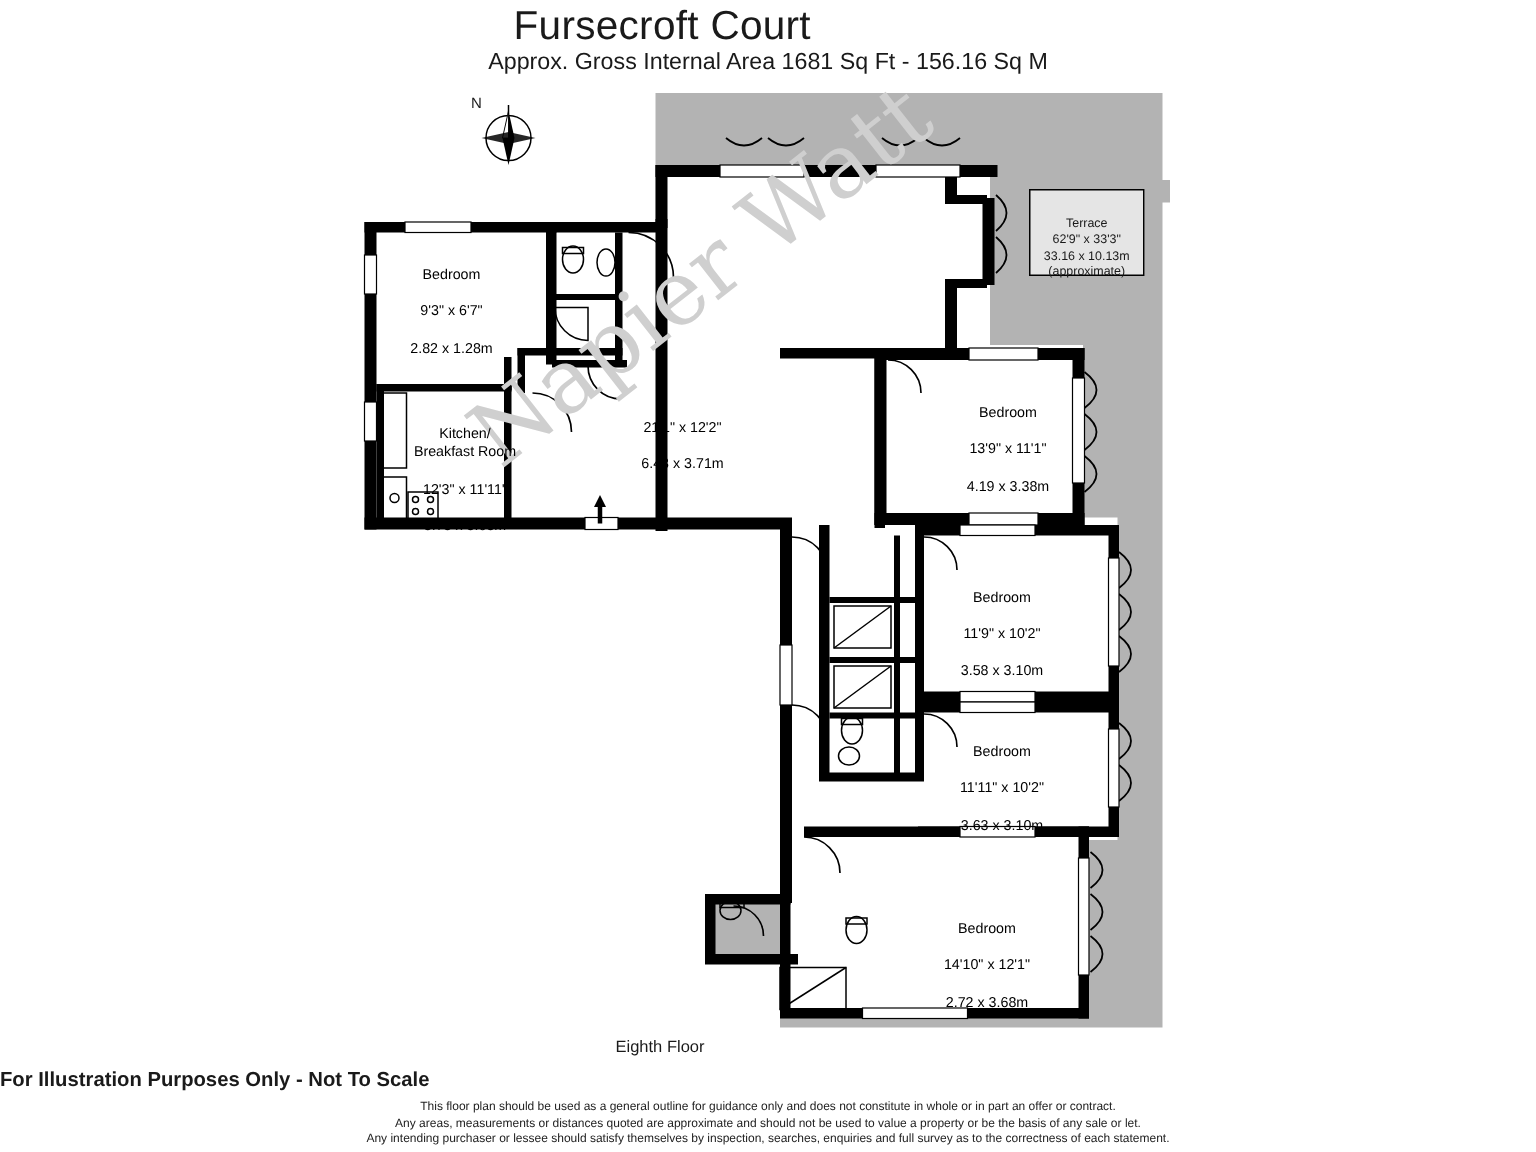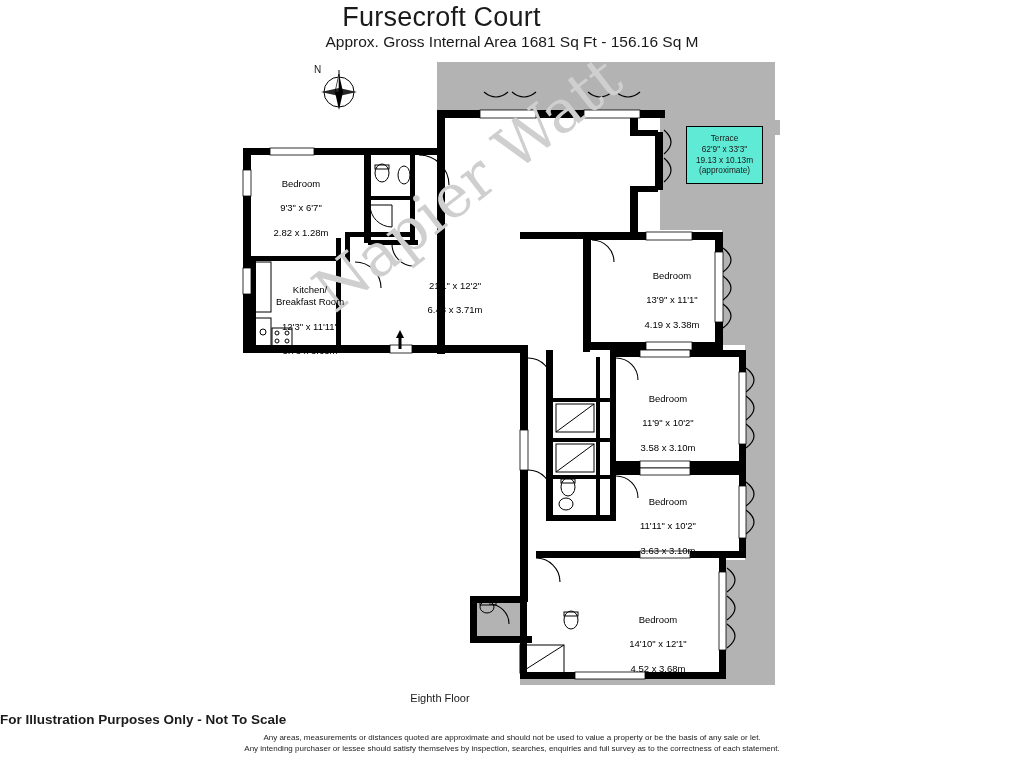--- a/index.html
+++ b/index.html
@@ -86,27 +86,27 @@
   .room-label .rl-name { display: block; }
   .room-label .rl-dim { display: block; }
 
   
   .terrace-box {
     position: absolute;
     left: 686px;
     top: 126px;
     width: 77px;
     height: 58px;
-    background: #5eead4;
+    background: #e5e5e5;
     border: 1px solid #000;
     box-sizing: border-box;
     text-align: center;
     font-size: 8.3px;
     line-height: 1.3;
-    padding-top: 6px;
+    padding-top: 16px;
   }
 
   
   .watermark {
     position: absolute;
     left: 300px;
     top: 270px;
     width: 420px;
     font-size: 60px;
     color: #cfcfcf;
@@ -326,21 +326,21 @@
       <polygon points="9,26 27,22 45,26 27,30" fill="#000000" opacity="0.85"></polygon>
       <line x1="27" y1="4" x2="27" y2="10" stroke="#000" stroke-width="1"></line>
     </svg>
   </div>
 
   <div class="watermark">Napier Watt</div>
 
   <div class="terrace-box">
     <span>Terrace</span><br>
     <span>62'9" x 33'3"</span><br>
-    <span>19.13 x 10.13m</span><br>
+    <span>33.16 x 10.13m</span><br>
     <span>(approximate)</span>
   </div>
 
   <div class="room-label" style="left:246px; top:166px; width:110px;">
     <span class="rl-name">Bedroom</span>
     <span class="rl-dim">9'3" x 6'7"</span>
     <span class="rl-dim">2.82 x 1.28m</span>
   </div>
 
 
@@ -370,23 +370,24 @@
 
   <div class="room-label" style="left:613px; top:484px; width:110px;">
     <span class="rl-name">Bedroom</span>
     <span class="rl-dim">11'11" x 10'2"</span>
     <span class="rl-dim">3.63 x 3.10m</span>
   </div>
 
   <div class="room-label" style="left:603px; top:602px; width:110px;">
     <span class="rl-name">Bedroom</span>
     <span class="rl-dim">14'10" x 12'1"</span>
-    <span class="rl-dim">4.52 x 3.68m</span>
+    <span class="rl-dim">2.72 x 3.68m</span>
   </div>
 
   <div class="floor-label">Eighth Floor</div>
   <div class="illustration-note">For Illustration Purposes Only - Not To Scale</div>
   <div class="disclaimer">
+    <div>This floor plan should be used as a general outline for guidance only and does not constitute in whole or in part an offer or contract.</div>
     <div>Any areas, measurements or distances quoted are approximate and should not be used to value a property or be the basis of any sale or let.</div>
     <div>Any intending purchaser or lessee should satisfy themselves by inspection, searches, enquiries and full survey as to the correctness of each statement.</div>
   </div>
 
 </div>
 
 </body></html>

